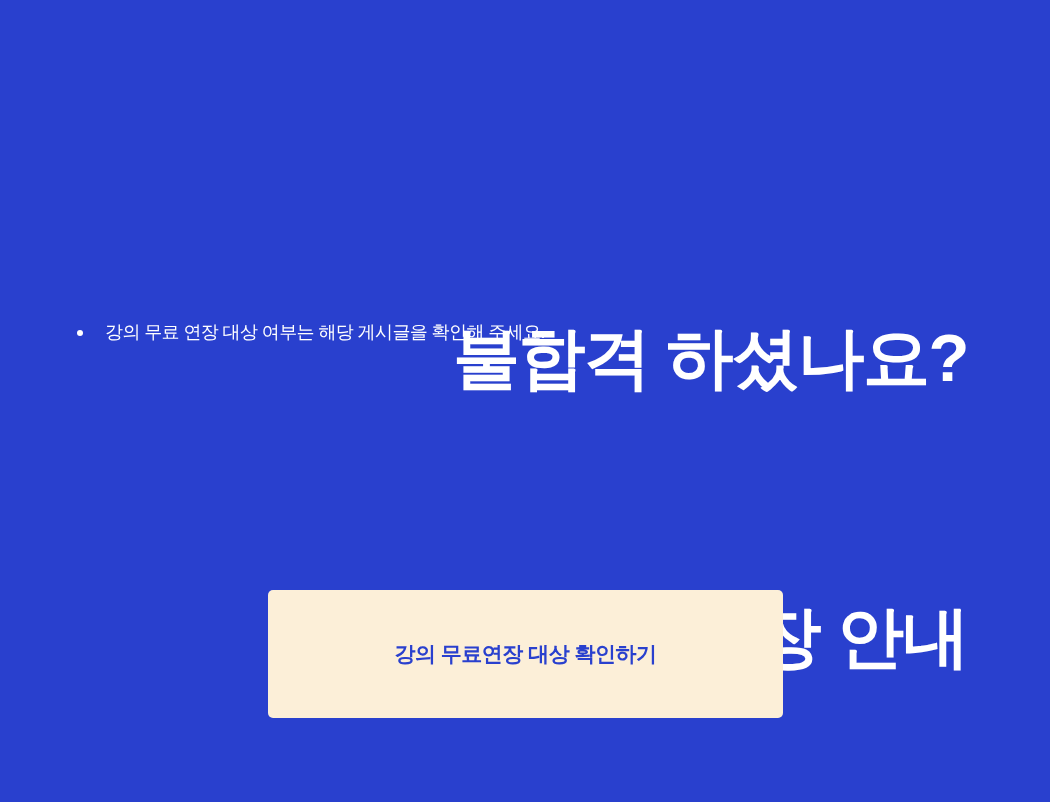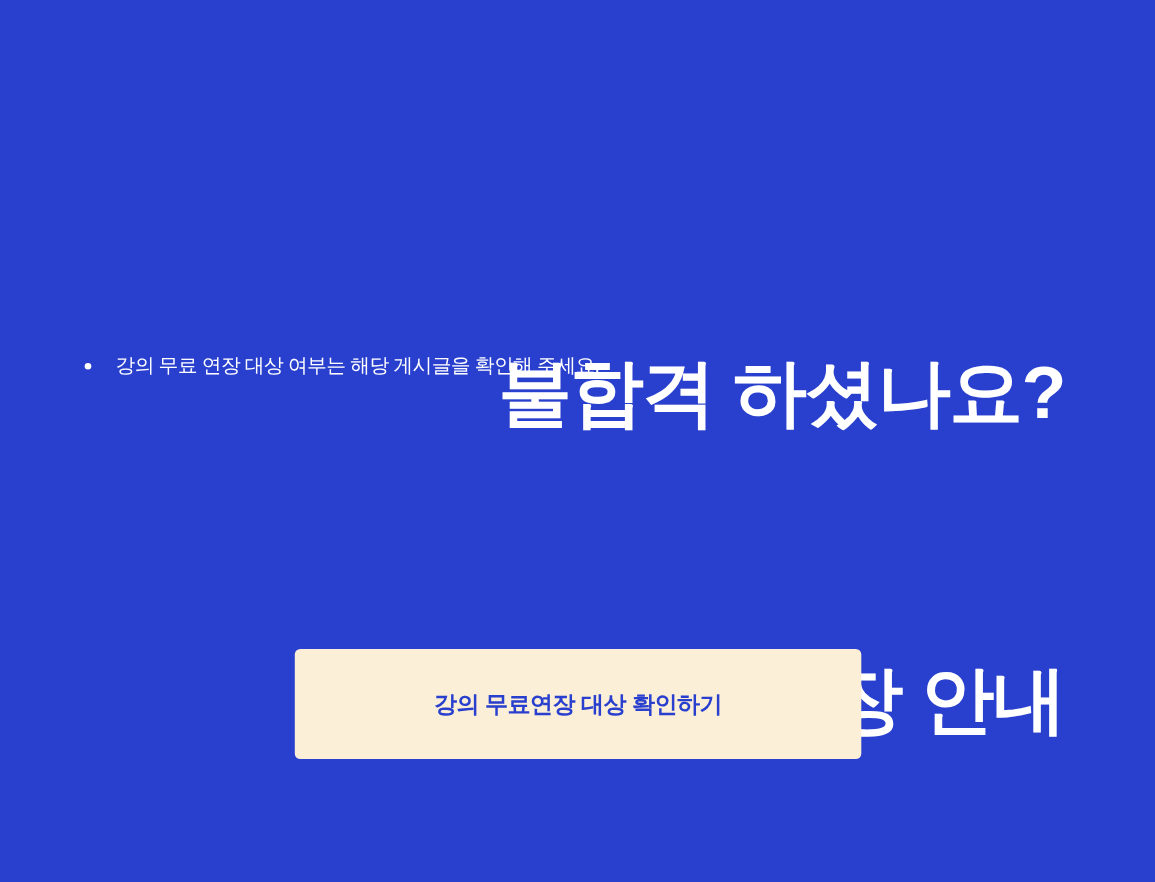--- a/index.html
+++ b/index.html
@@ -82,21 +82,21 @@
     color: #FBE08C;
     font-weight: 700;
   }
 
   
   .cta-button {
     position: absolute;
     left: 268px;
     top: 590px;
     width: 515px;
-    height: 100px;
+    height: 128px;
     background: #FCEFD8;
     border: none;
     border-radius: 5px;
     color: #2940CE;
     font-family: "Liberation Sans", "DejaVu Sans", sans-serif;
     font-size: 21px;
     font-weight: 700;
     letter-spacing: -0.5px;
     cursor: pointer;
     display: flex;

